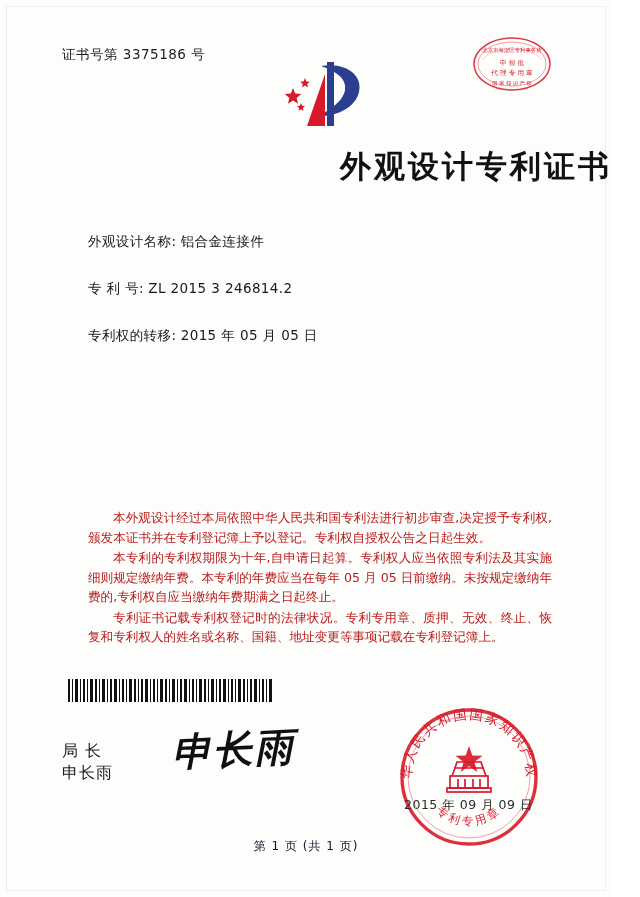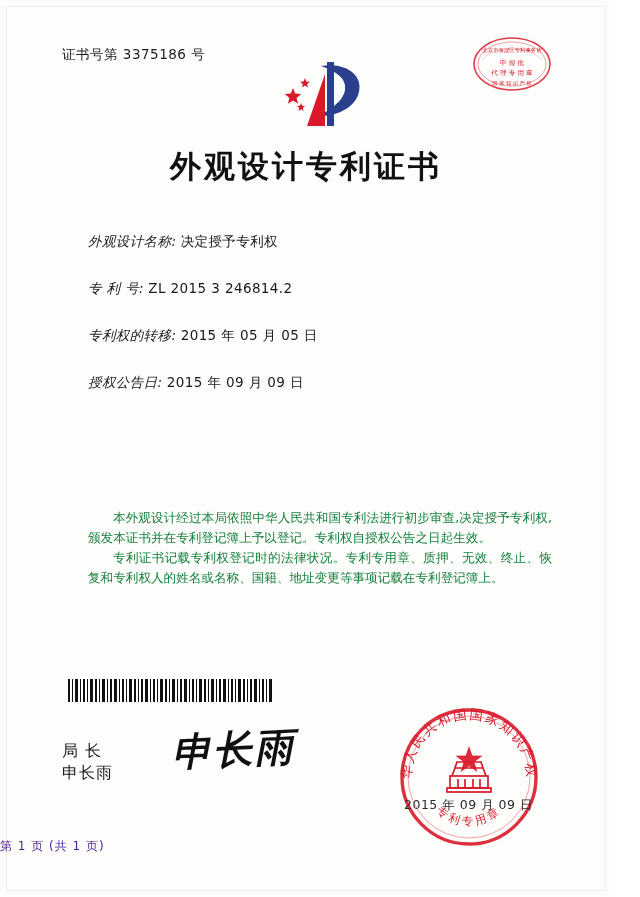--- a/index.html
+++ b/index.html
@@ -56,21 +56,21 @@
     width: 84px;
     height: 60px;
     text-align: right;
   }
 
   .title {
     position: absolute;
     left: 0;
     right: 0;
     top: 146px;
-    text-align: center;
+    text-align: right;
     font-size: 31px;
     font-weight: bold;
     letter-spacing: 3px;
     color: #111;
     font-family: "DejaVu Sans", sans-serif;
   }
 
   .fields {
     position: absolute;
     left: 88px;
@@ -80,35 +80,34 @@
   .field-row {
     font-size: 13.5px;
     line-height: 18px;
     margin-bottom: 29px;
     color: #1a1a1a;
     white-space: nowrap;
   }
   .field-label {
     display: inline;
     letter-spacing: 0.4px;
-    font-style: italic;
   }
   .field-value {
     display: inline;
     letter-spacing: 0.4px;
   }
 
   .body-text {
     position: absolute;
     left: 88px;
     top: 508px;
     width: 464px;
     font-size: 12.6px;
     line-height: 19.5px;
-    color: #15803d;
+    color: #b91c1c;
     text-align: justify;
   }
   .body-text p {
     margin: 0 0 1px 0;
     text-indent: 25px;
   }
 
   
   .barcode {
     position: absolute;
@@ -154,22 +153,23 @@
     top: 797px;
     font-size: 12.5px;
     color: #2b2b2b;
     letter-spacing: 0.5px;
   }
 
   .page-footer {
     position: absolute;
     left: 0; right: 0;
     top: 838px;
+    text-align: center;
     font-size: 12px;
-    color: #4c1d95;
+    color: #0f172a;
     letter-spacing: 1px;
   }
 </style>
 </head>
 <body>
 
 <div class="page">
   <div class="page-edge"></div>
 
   <div class="cert-number">证书号第 3375186 号</div>
@@ -199,38 +199,35 @@
       <text x="42" y="41" font-size="6.6" fill="#d8192a" text-anchor="middle" font-family="DejaVu Sans, sans-serif">代 理 专 用 章</text>
       <text x="42" y="51" font-size="5.2" fill="#d8192a" text-anchor="middle" font-family="DejaVu Sans, sans-serif">国 家 知 识 产 权</text>
     </svg>
   </div>
 
   <div class="title">外观设计专利证书</div>
 
   <div class="fields">
     <div class="field-row">
       <span class="field-label">外观设计名称:</span>
-      <span class="field-value">决定授予专利权</span>
+      <span class="field-value">铝合金连接件</span>
     </div>
     <div class="field-row">
       <span class="field-label">专    利    号:</span>
       <span class="field-value">ZL 2015 3 246814.2</span>
     </div>
     <div class="field-row">
       <span class="field-label">专利权的转移:</span>
       <span class="field-value">2015 年 05 月 05 日</span>
     </div>
-    <div class="field-row">
-      <span class="field-label">授权公告日:</span>
-      <span class="field-value">2015 年 09 月 09 日</span>
-    </div>
   </div>
 
   <div class="body-text">
     <p>本外观设计经过本局依照中华人民共和国专利法进行初步审查,决定授予专利权,颁发本证书并在专利登记簿上予以登记。专利权自授权公告之日起生效。</p>
+    <p>本专利的专利权期限为十年,自申请日起算。专利权人应当依照专利法及其实施细则规定缴纳年费。本专利的年费应当在每年 05 月 05 日前缴纳。未按规定缴纳年费的,专利权自应当缴纳年费期满之日起终止。</p>
     <p>专利证书记载专利权登记时的法律状况。专利专用章、质押、无效、终止、恢复和专利权人的姓名或名称、国籍、地址变更等事项记载在专利登记簿上。</p>
   </div>
 
   <div class="barcode">
     <svg width="206" height="23" viewBox="0 0 206 23">
       <g fill="#111">
         <rect x="0" y="0" width="2" height="23"></rect>
           <rect x="4" y="0" width="1" height="23"></rect>
         <rect x="7" y="0" width="3" height="23"></rect>
           <rect x="12" y="0" width="1" height="23"></rect>

